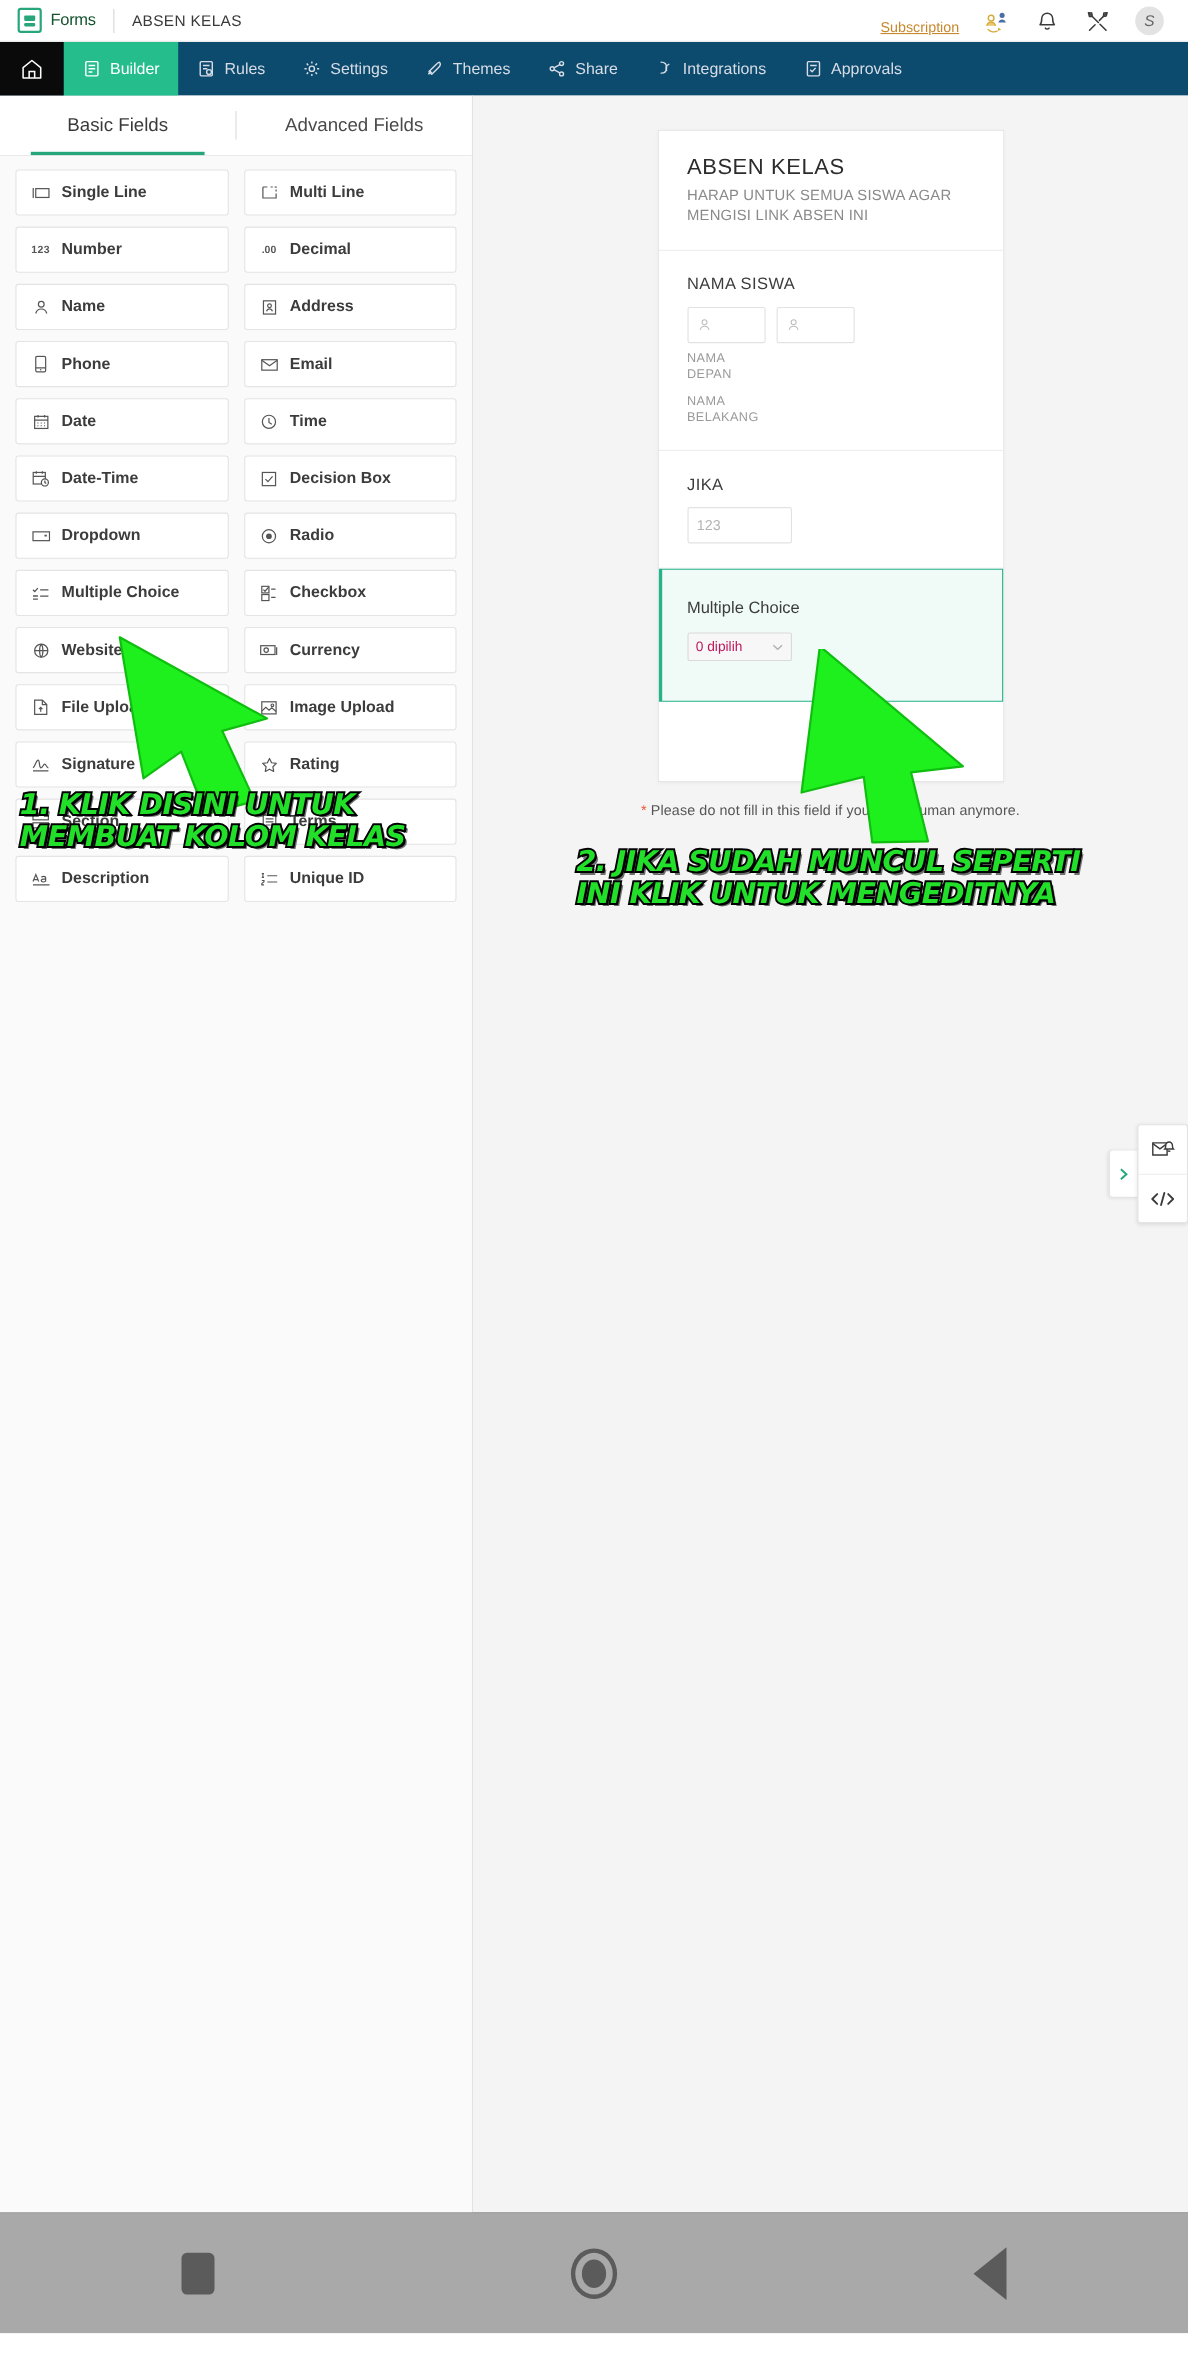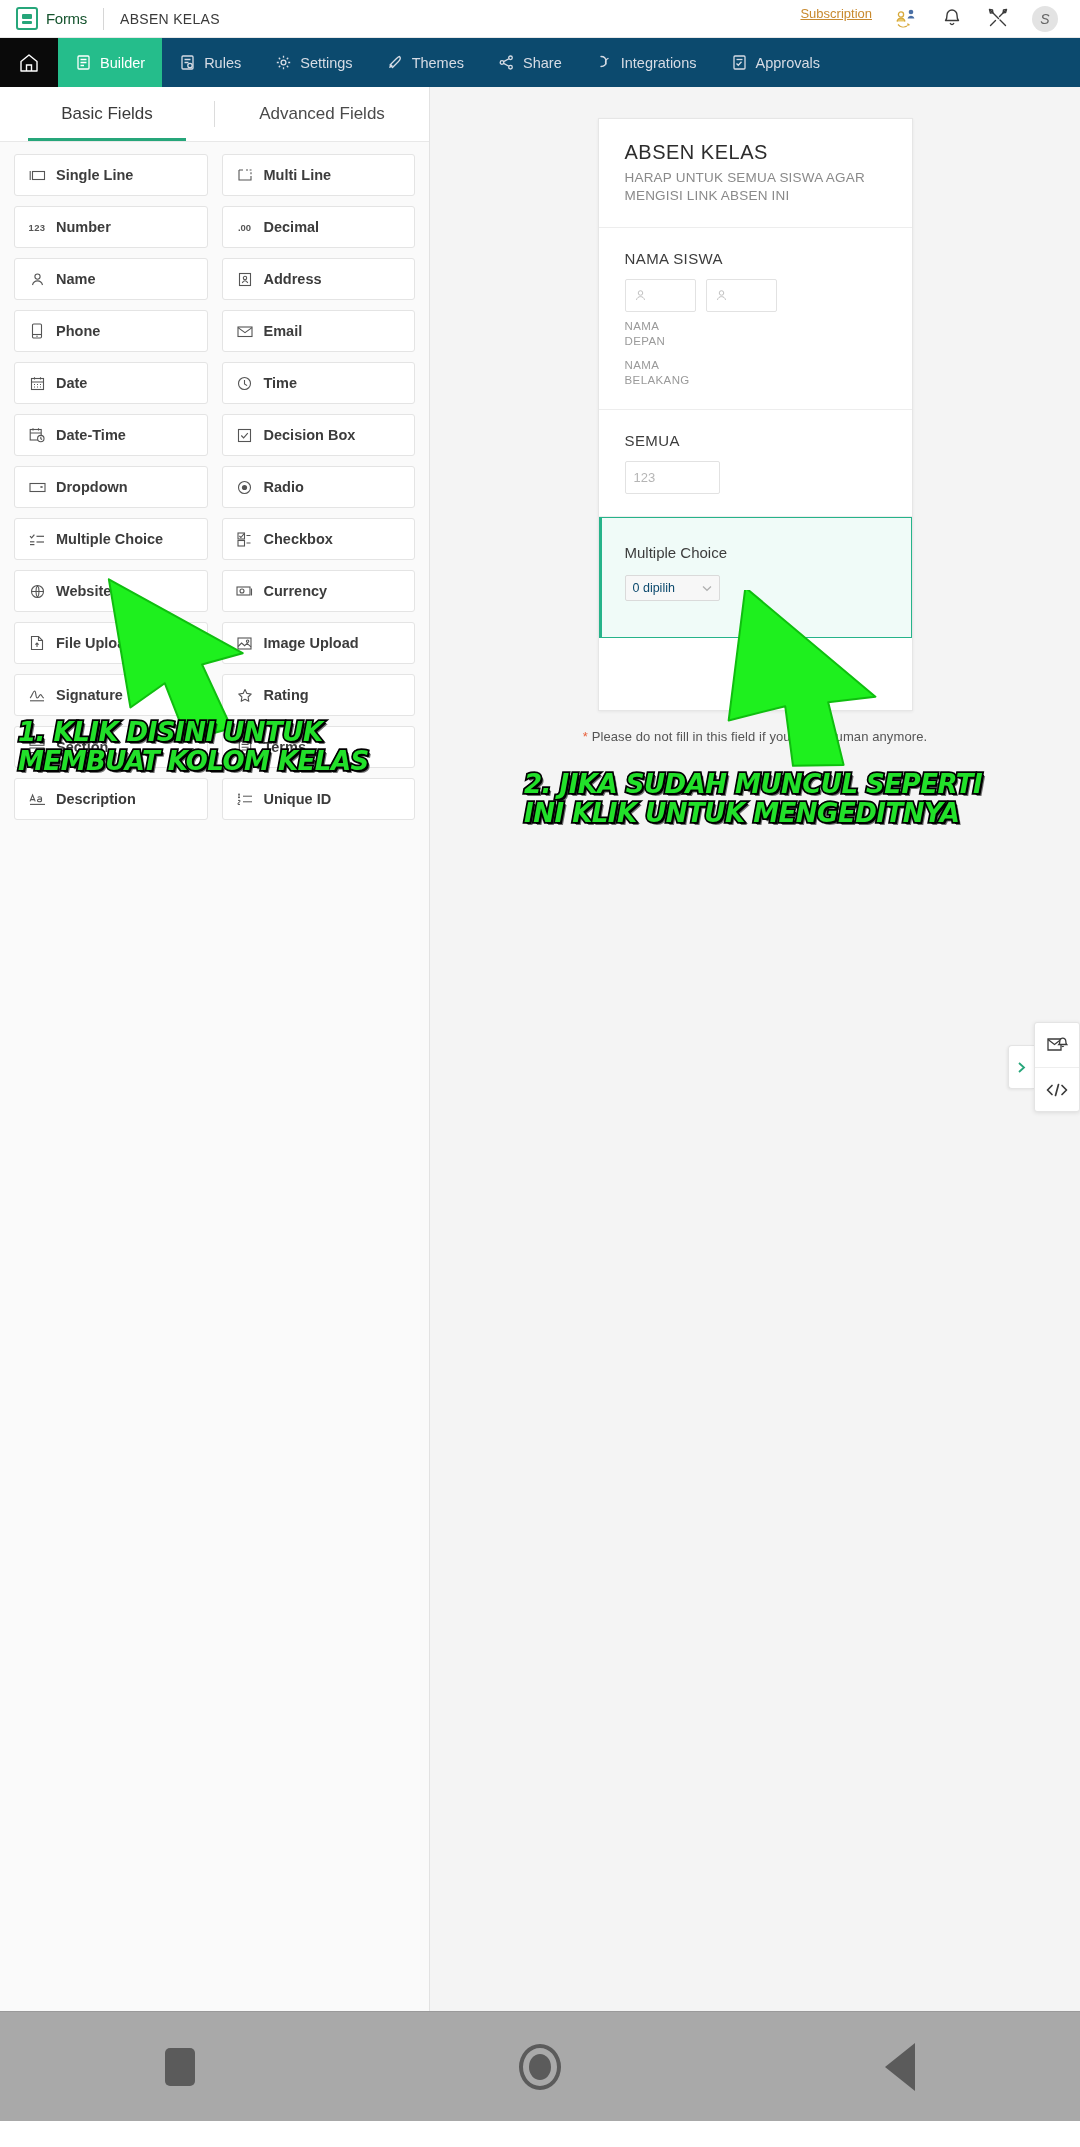--- a/index.html
+++ b/index.html
@@ -25,21 +25,21 @@
     border: 2px solid #26a67a;
     border-radius: 3px;
     display: flex; align-items: center; justify-content: center;
     flex-direction: column; gap: 2px;
   }
   .logo-mark i { display:block; width: 10px; height: 3px; background: #26a67a; border-radius:1px;}
   .logo-mark i:first-child { height: 5px; border-radius: 1px; }
   .logo-text { font-size: 15px; color: #14532d; letter-spacing: -0.3px; }
   .hdr-divider { width:1px; height:22px; background:#d6d6d6; margin: 0 16px; }
   .form-name { font-size: 14px; color: #3a3a3a; letter-spacing: .3px; }
-  .hdr-right { margin-left: auto; display: flex; align-items: flex-start; gap: 22px; padding-right: 6px;}
+  .hdr-right { margin-left: auto; display: flex; align-items: flex-end; gap: 22px; padding-right: 6px;}
   .subscription {
     font-size: 13px; color: #c8892e;
     text-decoration: underline; cursor: pointer;
   }
   .hdr-icon { width: 24px; height: 24px; display:flex; align-items:center; justify-content:center; cursor:pointer;}
   .avatar {
     width: 26px; height: 26px; border-radius: 50%;
     background: #e3e3e3; color:#666;
     display:flex; align-items:center; justify-content:center;
     font-size: 14px; font-style: italic;
@@ -144,21 +144,21 @@
     border-top: 1px solid #26b38a;
     border-bottom: 1px solid #26b38a;
     border-right: 1px solid #26b38a;
     padding-left: 23px;
     padding-top: 26px; padding-bottom: 36px;
   }
   .mc-label { font-size: 15px; color: #3c3c3c; margin-bottom: 14px;}
   .sel-box {
     width: 95px; height: 26px; border: 1px solid #dadada; background:#f7f7f7;
     display:flex; align-items:center; justify-content:space-between;
-    padding: 0 7px; font-size: 12.5px; color: #0c4a6e; border-radius: 2px;
+    padding: 0 7px; font-size: 12.5px; color: #be185d; border-radius: 2px;
   }
   .fsec.blank { height: 72px; border-bottom: none; }
   .form-footnote {
     text-align: center; font-size: 13px; color: #555;
     margin-top: 18px; letter-spacing: .1px;
   }
   .form-footnote .ast { color: #e8603c; }
 
   
   .float-tools {
@@ -617,21 +617,21 @@
               </svg>
           </div>
         </div>
         <div class="sublbl-row">
           <span class="sub-label">NAMA DEPAN</span>
           <span class="sub-label">NAMA BELAKANG</span>
         </div>
       </div>
 
       <div class="fsec">
-        <div class="f-label">SEMUA</div>
+        <div class="f-label">JIKA</div>
         <div class="inp nisn">
           <span>123</span>
         </div>
       </div>
 
       <div class="fsec selected">
         <div class="mc-label">Multiple Choice</div>
         <div class="sel-box">
           <span>0 dipilih</span>
           <span>

